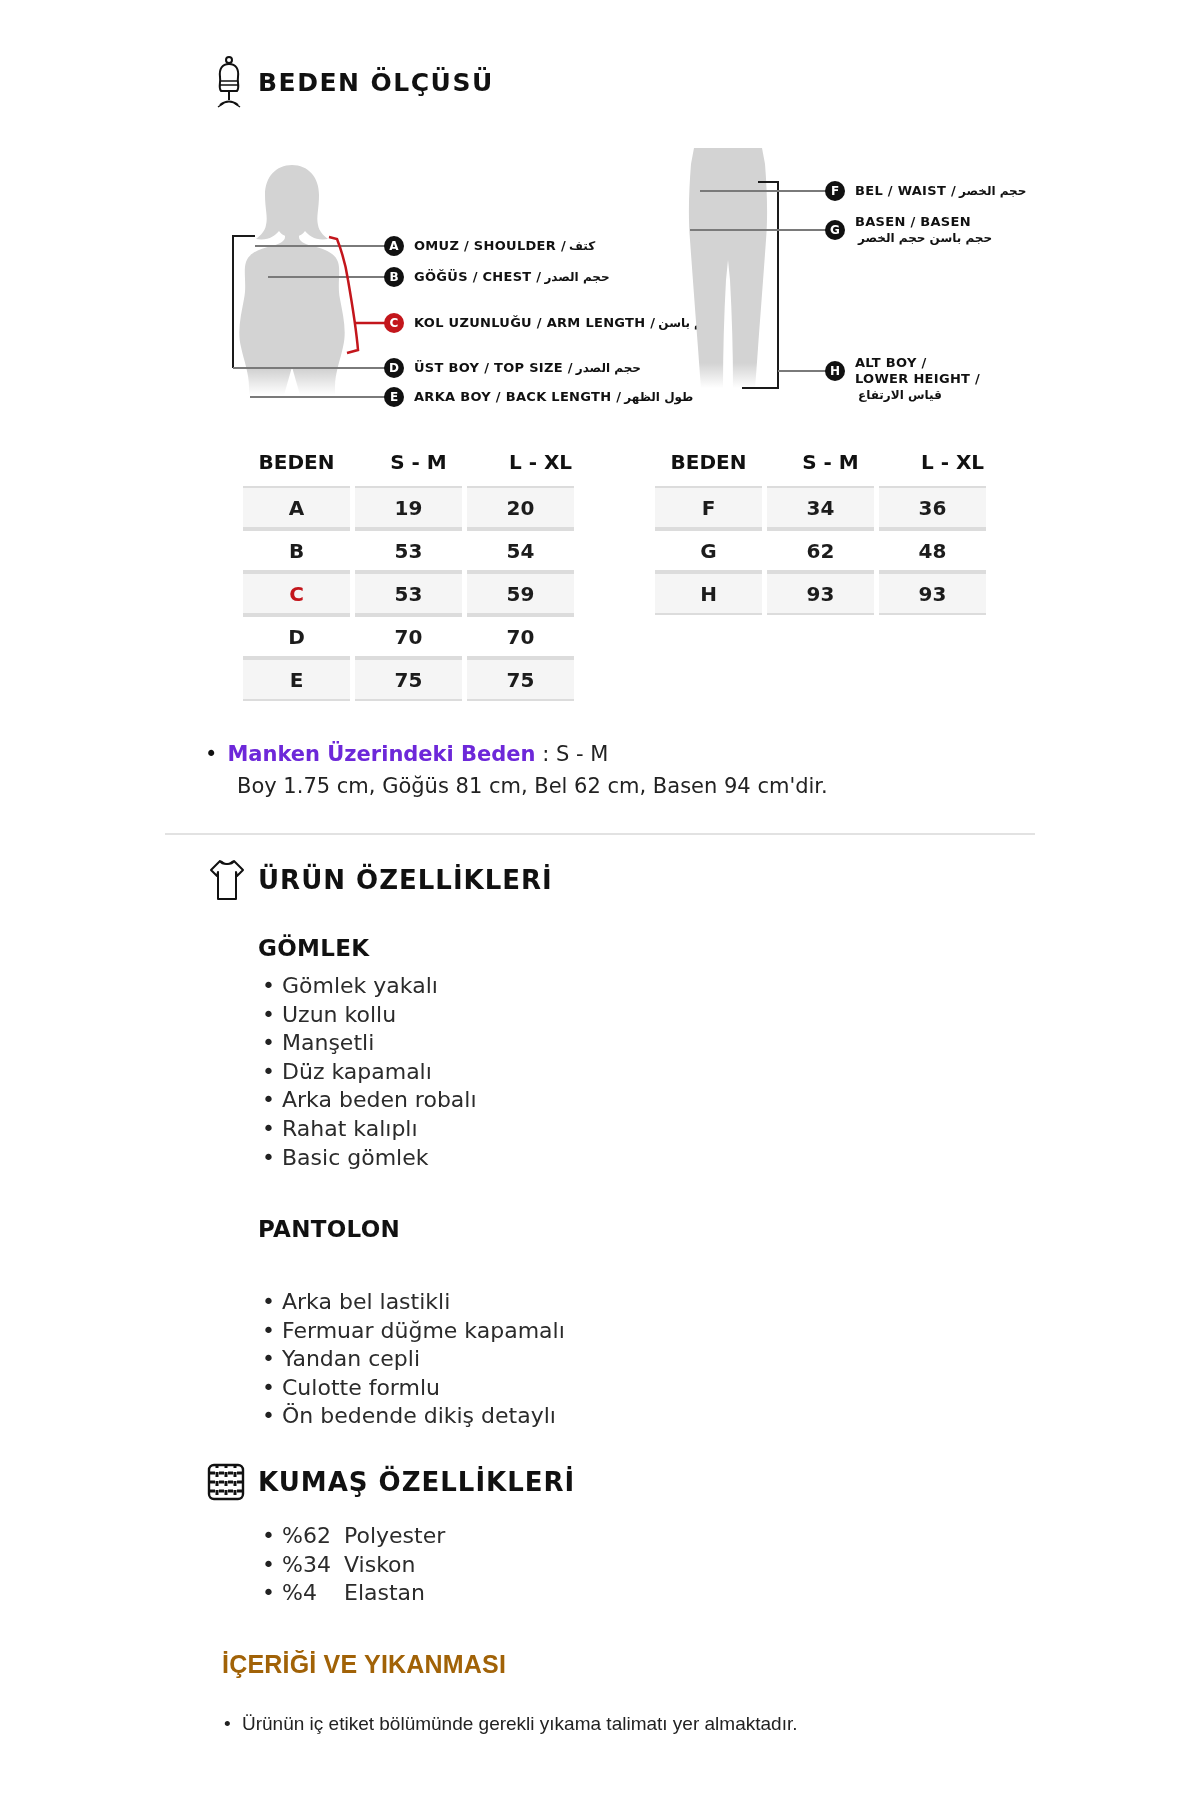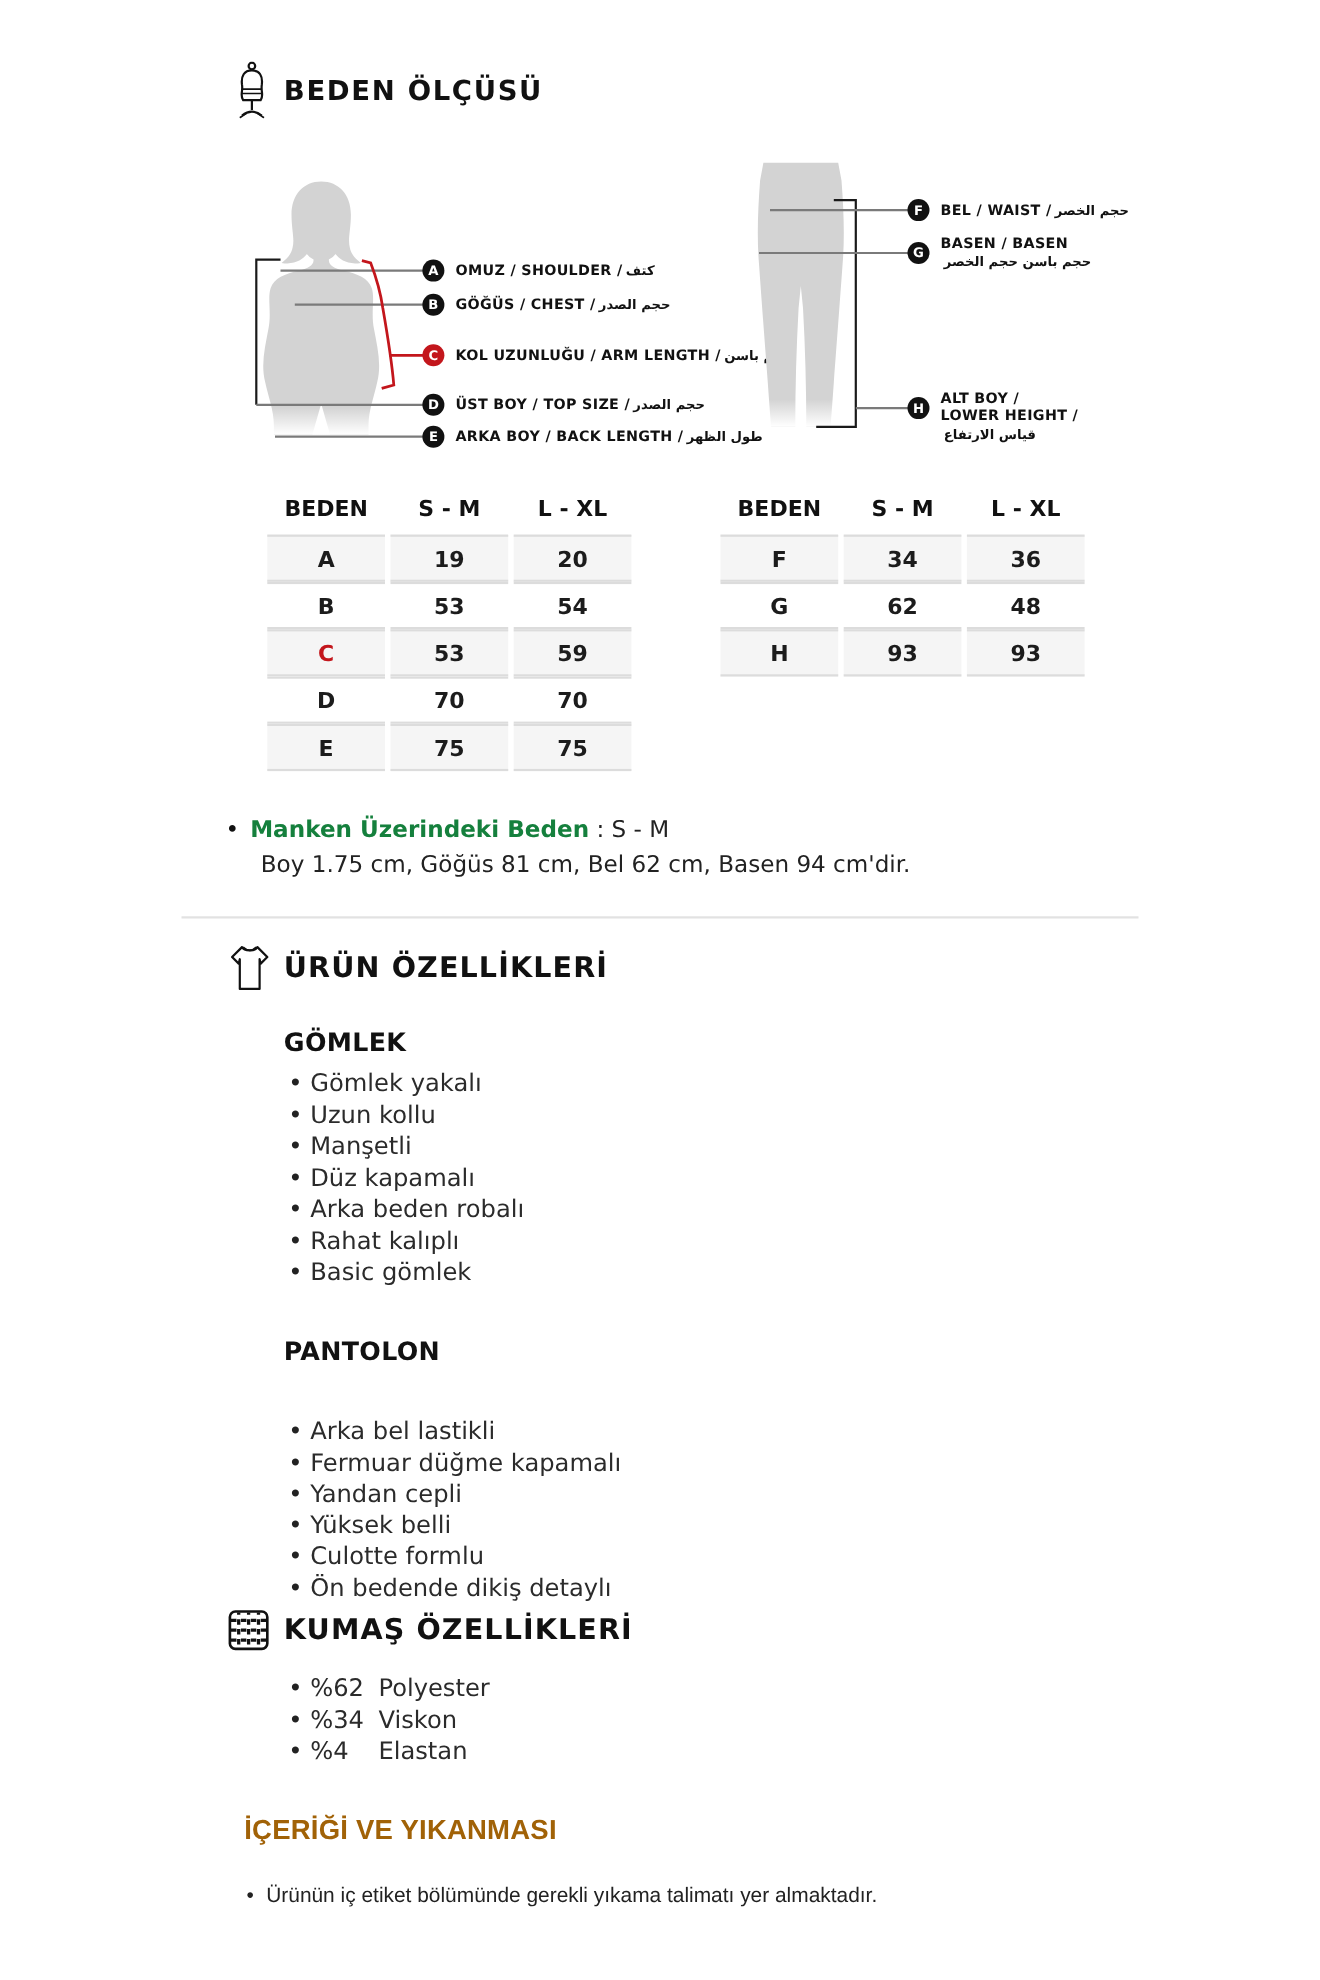--- a/index.html
+++ b/index.html
@@ -14,33 +14,33 @@
 
   
   .badge{position:absolute;width:20px;height:20px;border-radius:50%;background:#111;color:#fff;
          font-size:12px;font-weight:bold;display:flex;align-items:center;justify-content:center;}
   .badge.red{background:#c3161c;}
   .m-label{position:absolute;font-size:13px;font-weight:bold;color:#111;letter-spacing:.3px;white-space:nowrap;line-height:16px;}
   .m-label .ar{font-size:12px;margin-left:3px;}
 
   
   .stable{position:absolute;width:331px;}
-  .t-head{display:grid;grid-template-columns:107px 107px 107px;column-gap:5px;height:28px;margin-bottom:10px;text-align:right;}
+  .t-head{display:grid;grid-template-columns:107px 107px 107px;column-gap:15px;height:28px;margin-bottom:10px;text-align:right;}
   .t-head span{display:flex;align-items:center;justify-content:center;font-size:20px;font-weight:bold;color:#111;}
   .t-row{display:grid;grid-template-columns:107px 107px 107px;column-gap:5px;}
   .t-cell{box-sizing:border-box;height:43px;display:flex;align-items:center;justify-content:center;
           font-size:20px;font-weight:bold;color:#1c1c1c;
           border-top:2px solid #dcdcdc;border-bottom:2px solid #dcdcdc;}
   .rowA .t-cell{background:#f5f5f5;}
   .rowB .t-cell{background:#ffffff;}
   .t-cell.red{color:#c3161c;}
 
   
   .model-line{position:absolute;font-size:21px;color:#222;white-space:nowrap;}
-  .model-line .b{font-weight:bold;color:#15803d;}
+  .model-line .b{font-weight:bold;color:#6d28d9;}
   .bullet-dot{display:inline-block;margin-right:10px;color:#111;}
 
   .divider{position:absolute;height:2px;background:#e2e2e2;}
 
   
   .grp-title{position:absolute;font-size:23px;font-weight:bold;color:#111;letter-spacing:.3px;}
   .blist{position:absolute;font-size:22px;color:#2b2b2b;}
   .blist .li{position:relative;padding-left:22px;line-height:28.6px;white-space:nowrap;}
   .blist .li::before{content:"•";position:absolute;left:2px;color:#222;}
   .blist .pct{display:inline-block;width:62px;}
@@ -246,21 +246,20 @@
     <div class="li">Arka beden robalı</div>
     <div class="li">Rahat kalıplı</div>
     <div class="li">Basic gömlek</div>
   </div>
 
   <div class="grp-title" style="left:258px;top:1216px;">PANTOLON</div>
   <div class="blist" style="left:260px;top:1252px;margin-top:36px;">
     <div class="li">Arka bel lastikli</div>
     <div class="li">Fermuar düğme kapamalı</div>
     <div class="li">Yandan cepli</div>
-    <div class="li">Yüksek belli</div>
     <div class="li">Culotte formlu</div>
     <div class="li">Ön bedende dikiş detaylı</div>
   </div>
 
   <div class="abs hdr hdr2" style="left:206px;top:1462px;">
     <span>
       <svg width="40" height="40" viewBox="0 0 40 40" fill="none" stroke="#111">
         <rect x="3" y="3" width="34" height="34" rx="5" stroke-width="2.4"></rect>
         <path d="M4,11 H36 M4,20 H36 M4,29 H36" stroke-width="3" stroke-dasharray="5 4"></path>
         <path d="M11,4 V36 M20,4 V36 M29,4 V36" stroke-width="3" stroke-dasharray="5 4" stroke-dashoffset="3"></path>

